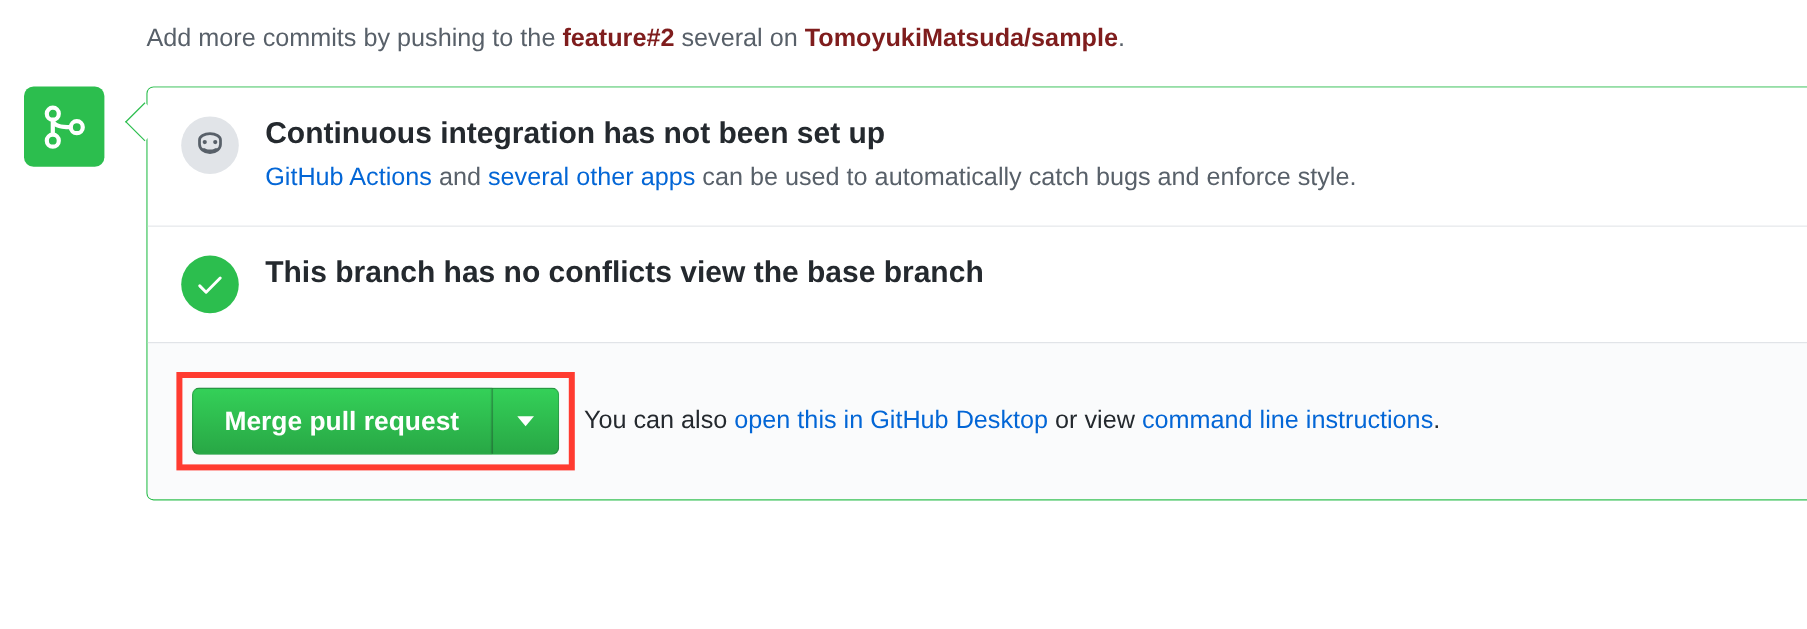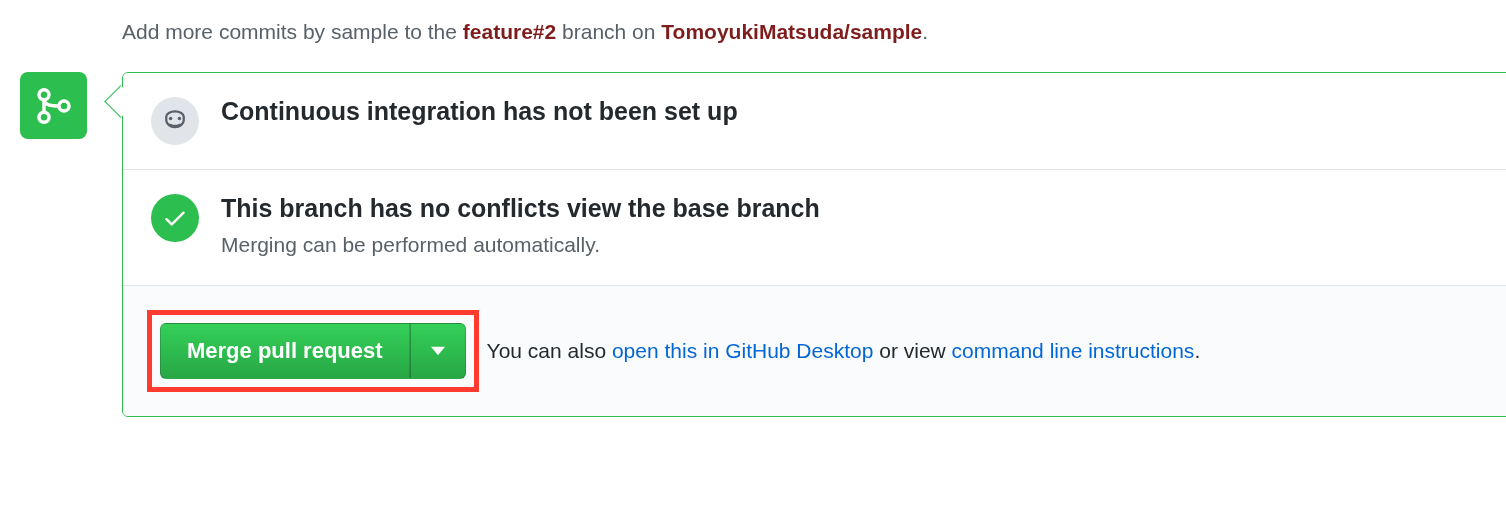--- a/index.html
+++ b/index.html
@@ -133,21 +133,21 @@
     align-items: center;
     justify-content: center;
   }
   .btn-drop svg { fill: #fff; }
   .footer-text { margin-left: 4px; }
 </style>
 </head>
 <body>
 
 <div class="top-hint">
-  <span>Add more commits by sample to the </span><strong>feature#2</strong><span> branch on </span><strong>TomoyukiMatsuda/sample</strong><span>.</span>
+  <span>Add more commits by pushing to the </span><strong>feature#2</strong><span> several on </span><strong>TomoyukiMatsuda/sample</strong><span>.</span>
 </div>
 
 <div class="wrap">
   <div class="badge">
     <svg width="40" height="40" viewBox="0 0 16 16" fill="#fff">
       <path d="M5 3a2 2 0 1 1-4 0 2 2 0 0 1 4 0zM3 6a3 3 0 0 0 3 3h1a4 4 0 0 1 4 4 2 2 0 1 0 2 0 6 6 0 0 0-6-6H6a1 1 0 0 1-1-1V5.83a2 2 0 1 0-2 0v6.34a2 2 0 1 0 2 0V6z" fill="none"></path>
       <circle cx="4" cy="3.5" r="2" stroke="#fff" stroke-width="1.4" fill="none"></circle>
       <circle cx="4" cy="12.5" r="2" stroke="#fff" stroke-width="1.4" fill="none"></circle>
       <circle cx="12" cy="8" r="2" stroke="#fff" stroke-width="1.4" fill="none"></circle>
       <path d="M4 5.5 v5" stroke="#fff" stroke-width="1.4" fill="none"></path>
@@ -163,32 +163,34 @@
           <svg width="28" height="28" viewBox="0 0 16 16" fill="#586069">
             <path d="M8 0a8 8 0 1 0 0 16A8 8 0 0 0 8 0zM4 6.5a1 1 0 1 1 2 0 1 1 0 0 1-2 0zm6 0a1 1 0 1 1 2 0 1 1 0 0 1-2 0zM4 4h8a1 1 0 0 1 1 1v4a5 5 0 0 1-10 0V5a1 1 0 0 1 1-1z" fill="none"></path>
             <path d="M3 5.5 a5 3 0 0 1 10 0 v2 a5 4 0 0 1 -10 0 z" stroke="#586069" stroke-width="1.3" fill="none"></path>
             <circle cx="5.5" cy="6.5" r="1" fill="#586069"></circle>
             <circle cx="10.5" cy="6.5" r="1" fill="#586069"></circle>
             <path d="M5 9.5 a3 1.2 0 0 0 6 0" stroke="#586069" stroke-width="1.2" fill="none"></path>
           </svg>
         </div>
         <div class="text-col">
           <h2>Continuous integration has not been set up</h2>
+          <p>
+            <a class="link">GitHub Actions</a><span> and </span><a class="link">several other apps</a><span> can be used to automatically catch bugs and enforce style.</span>
+          </p>
         </div>
       </div>
 
       <div class="section">
         <div class="icon-col green">
           <svg width="26" height="26" viewBox="0 0 16 16" fill="#fff">
             <path d="M13.78 4.22a.75.75 0 0 1 0 1.06l-7.25 7.25a.75.75 0 0 1-1.06 0L2.22 9.28a.75.75 0 1 1 1.06-1.06L6 10.94l6.72-6.72a.75.75 0 0 1 1.06 0z"></path>
           </svg>
         </div>
         <div class="text-col">
           <h2>This branch has no conflicts view the base branch</h2>
-          <p>Merging can be performed automatically.</p>
         </div>
       </div>
 
       <div class="footer">
         <span class="btn-group">
           <button class="btn-merge">Merge pull request</button>
           <button class="btn-drop">
             <svg width="14" height="10" viewBox="0 0 10 6">
                 <path d="M0 0 L10 0 L5 6 Z"></path>
               </svg>

